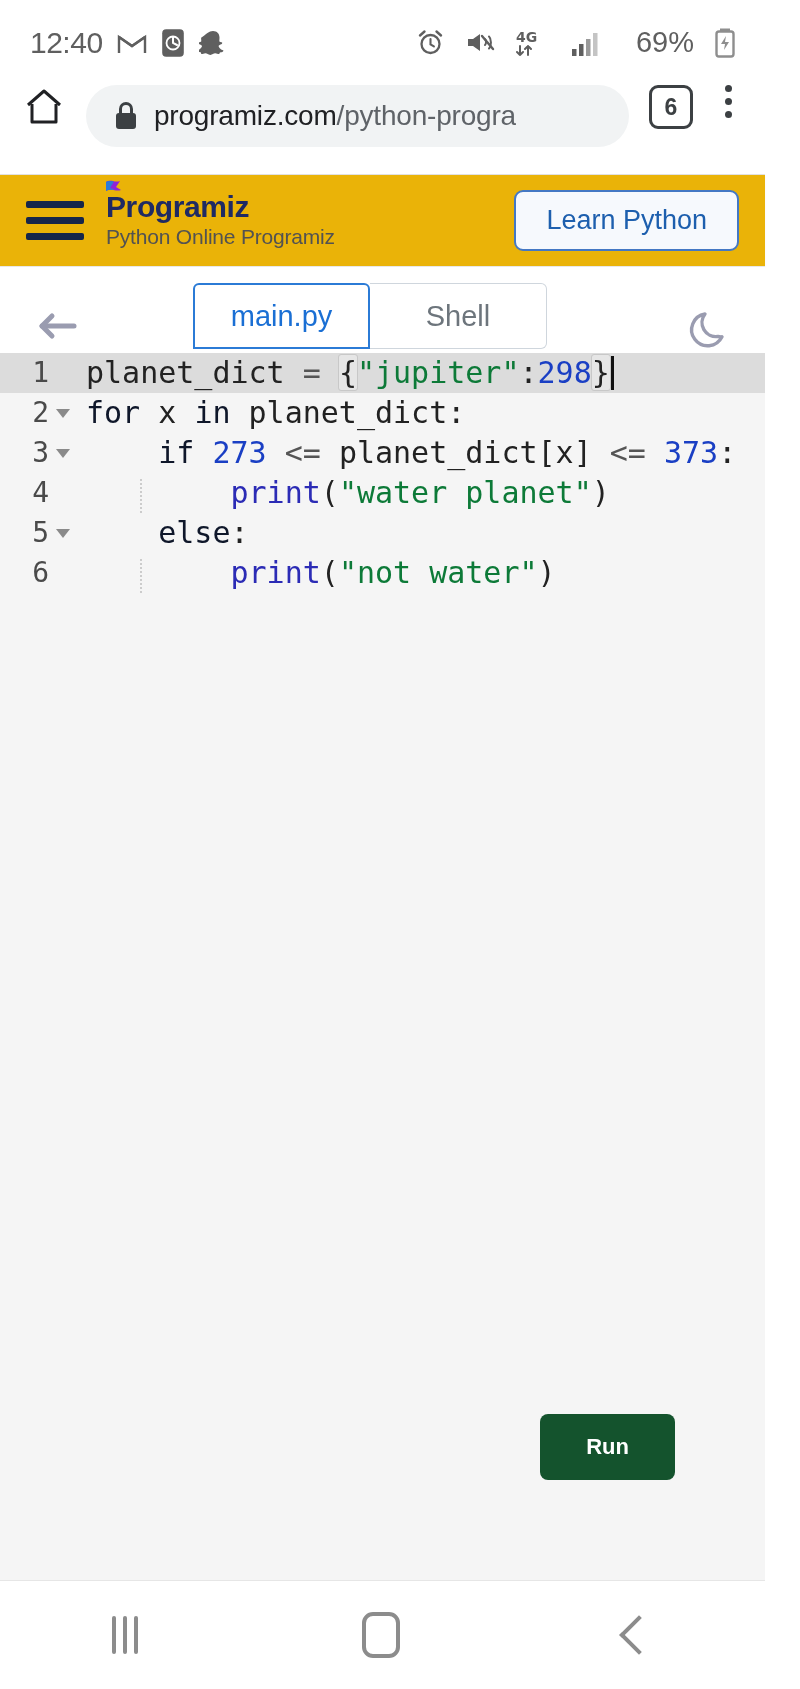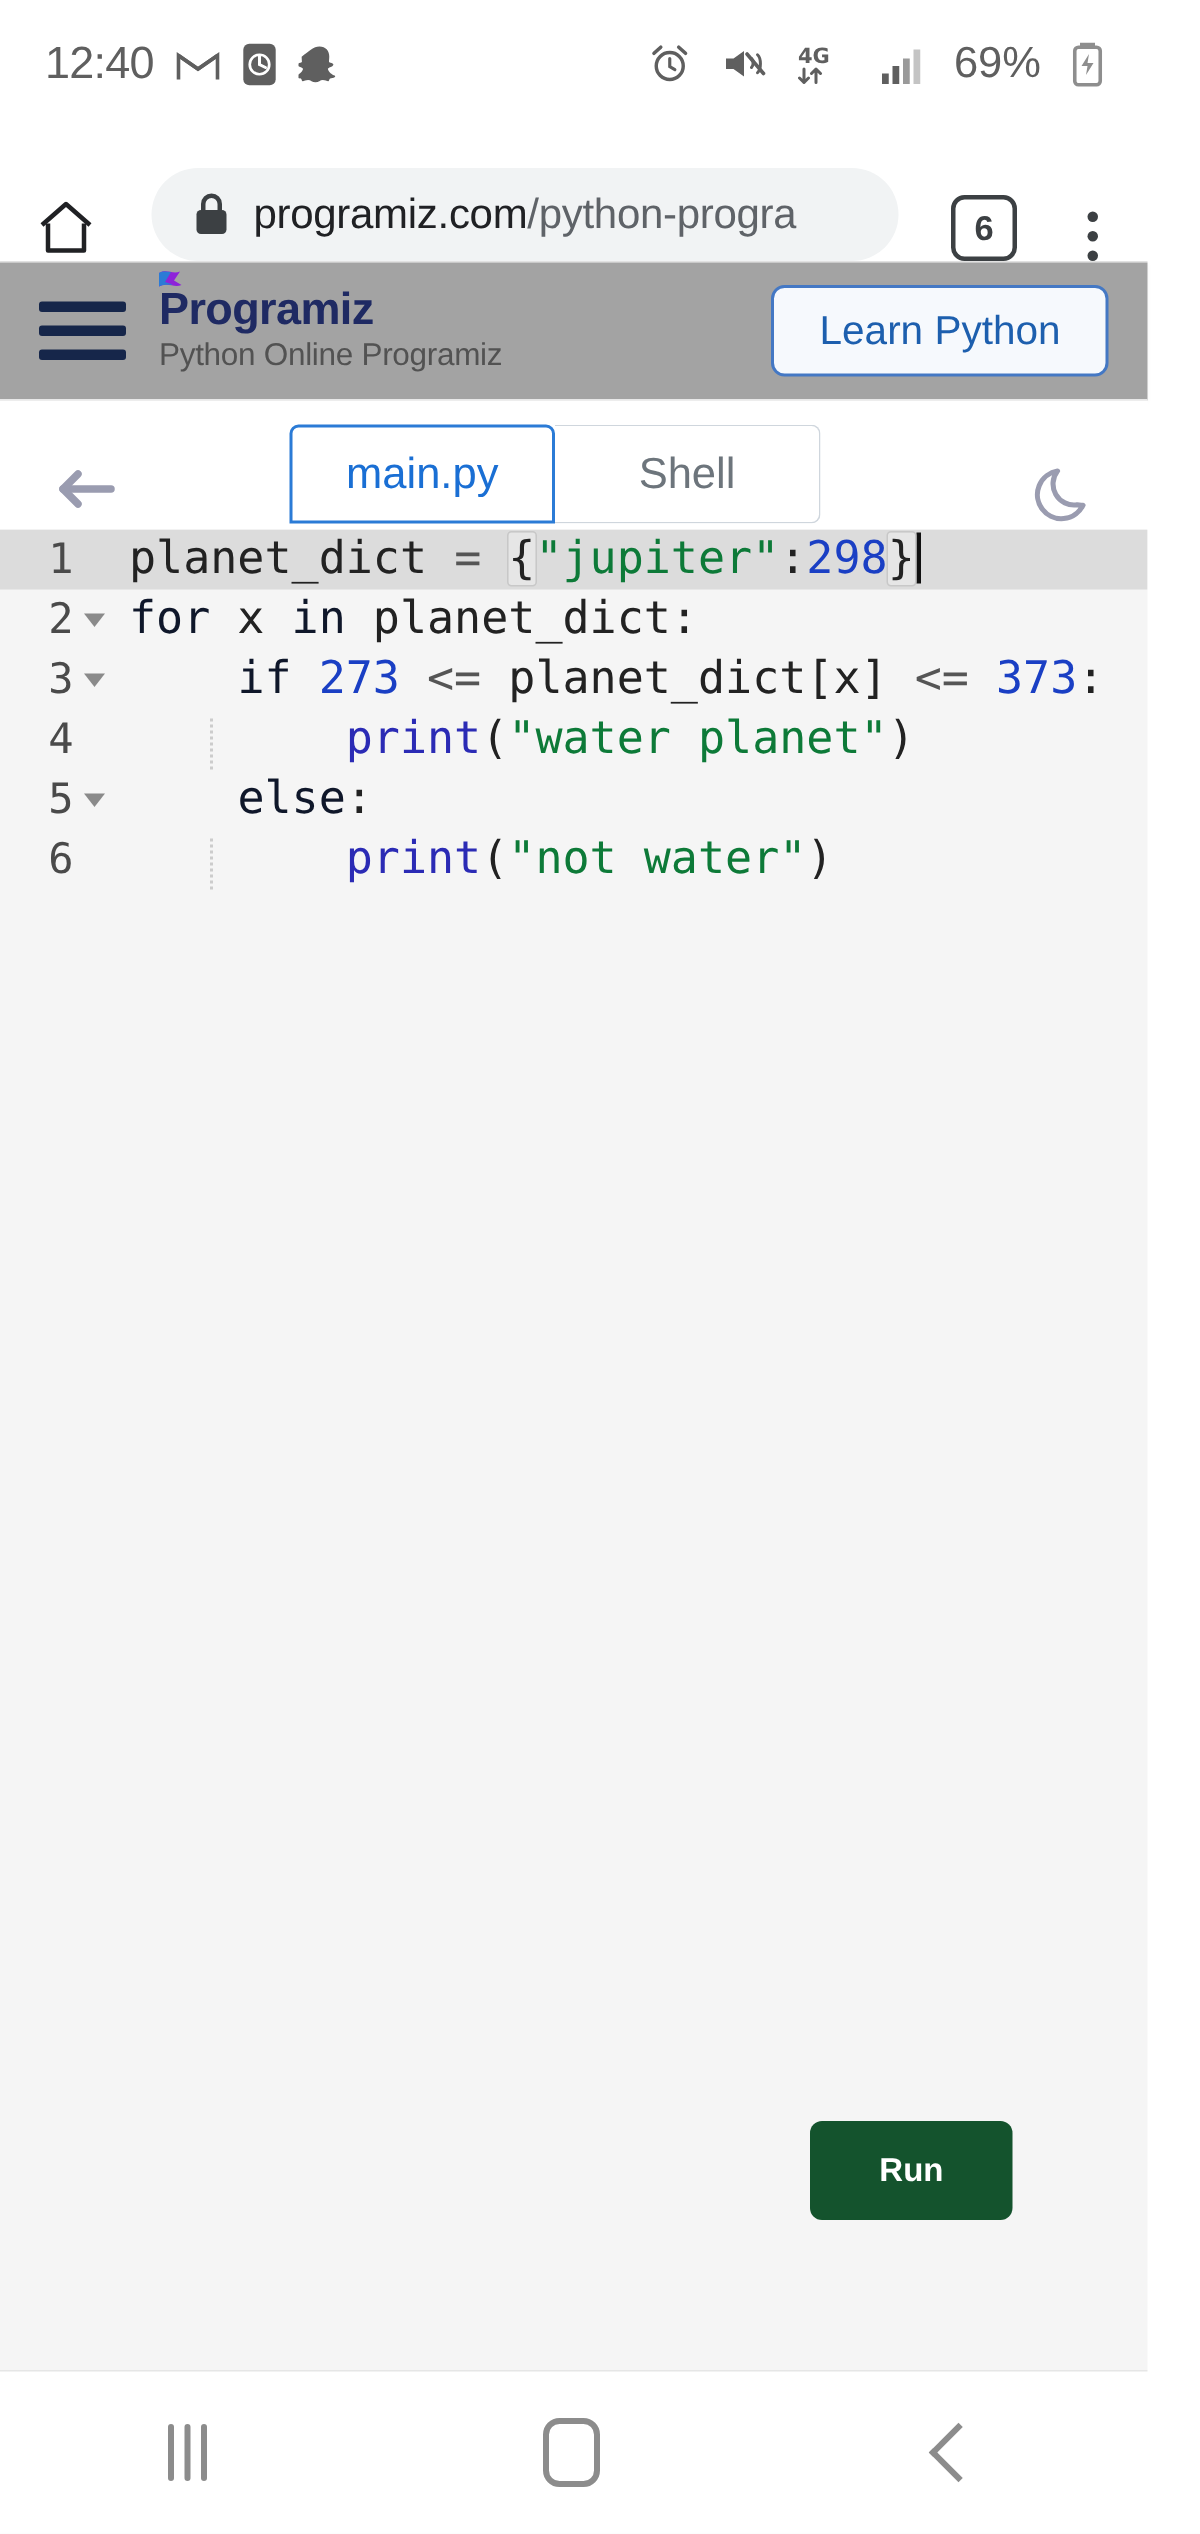--- a/index.html
+++ b/index.html
@@ -15,28 +15,28 @@
   .statusbar {
     height:85px; flex:0 0 85px;
     display:flex; align-items:center;
     padding:0 30px;
     background:#ffffff;
     color:#5a5a5a;
   }
   .sb-left { display:flex; align-items:center; gap:14px; }
   .sb-time { font-size:30px; color:#5f5f5f; letter-spacing:-0.5px; }
   .sb-right { margin-left:auto; display:flex; align-items:center; gap:21px; }
-  .sb-batt { font-size:29px; color:#5f5f5f; margin-left:0; }
+  .sb-batt { font-size:29px; color:#5f5f5f; margin-left:16px; }
   .ic { display:inline-block; line-height:0; }
 
   
   .chrome {
     height:90px; flex:0 0 90px;
-    display:flex; align-items:flex-end;
-    padding:0 22px; gap:35px;
+    display:flex; align-items:flex-start;
+    padding:0 22px; gap:20px;
     background:#ffffff;
     border-bottom:1px solid #e2e2e2;
   }
   .omnibox {
     flex:1 1 auto; height:62px;
     background:#f1f3f4; border-radius:31px;
     display:flex; align-items:center; gap:16px;
     padding:0 28px; overflow:hidden;
   }
   .url {
@@ -48,21 +48,21 @@
     width:44px; height:44px; border:3px solid #3c4043; border-radius:9px;
     display:flex; align-items:center; justify-content:center;
     font-size:23px; font-weight:600; color:#3c4043;
   }
   .kebab { width:30px; display:flex; flex-direction:column; align-items:center; gap:6px; }
   .kebab i { width:7px; height:7px; border-radius:50%; background:#3c4043; display:block; }
 
   
   .site-header {
     flex:0 0 92px; height:92px;
-    background:#a3a3a3;
+    background:#eab308;
     border-bottom:1px solid #e8e8e8;
     display:flex; align-items:center;
     padding:0 26px; gap:22px;
     box-shadow:0 1px 3px rgba(0,0,0,0.04);
   }
   .burger { width:58px; display:flex; flex-direction:column; gap:9px; }
   .burger i { display:block; height:7px; border-radius:2px; background:#16264a; }
   .brand { display:flex; flex-direction:column; gap:3px; }
   .brand-logo {
     font-size:30px; font-weight:700; color:#1f2a63;

